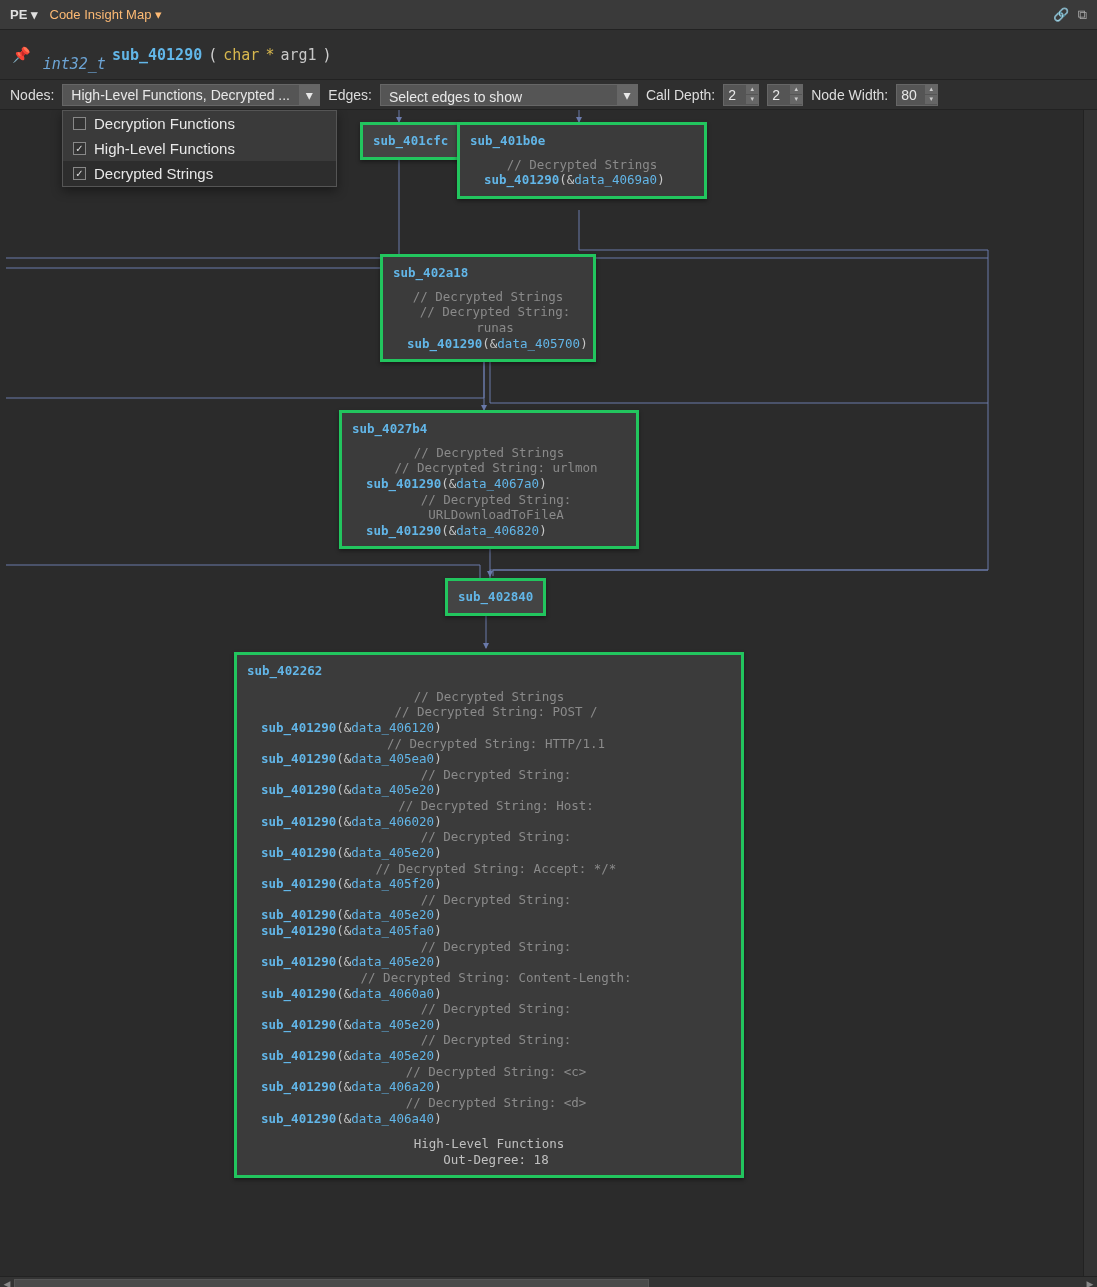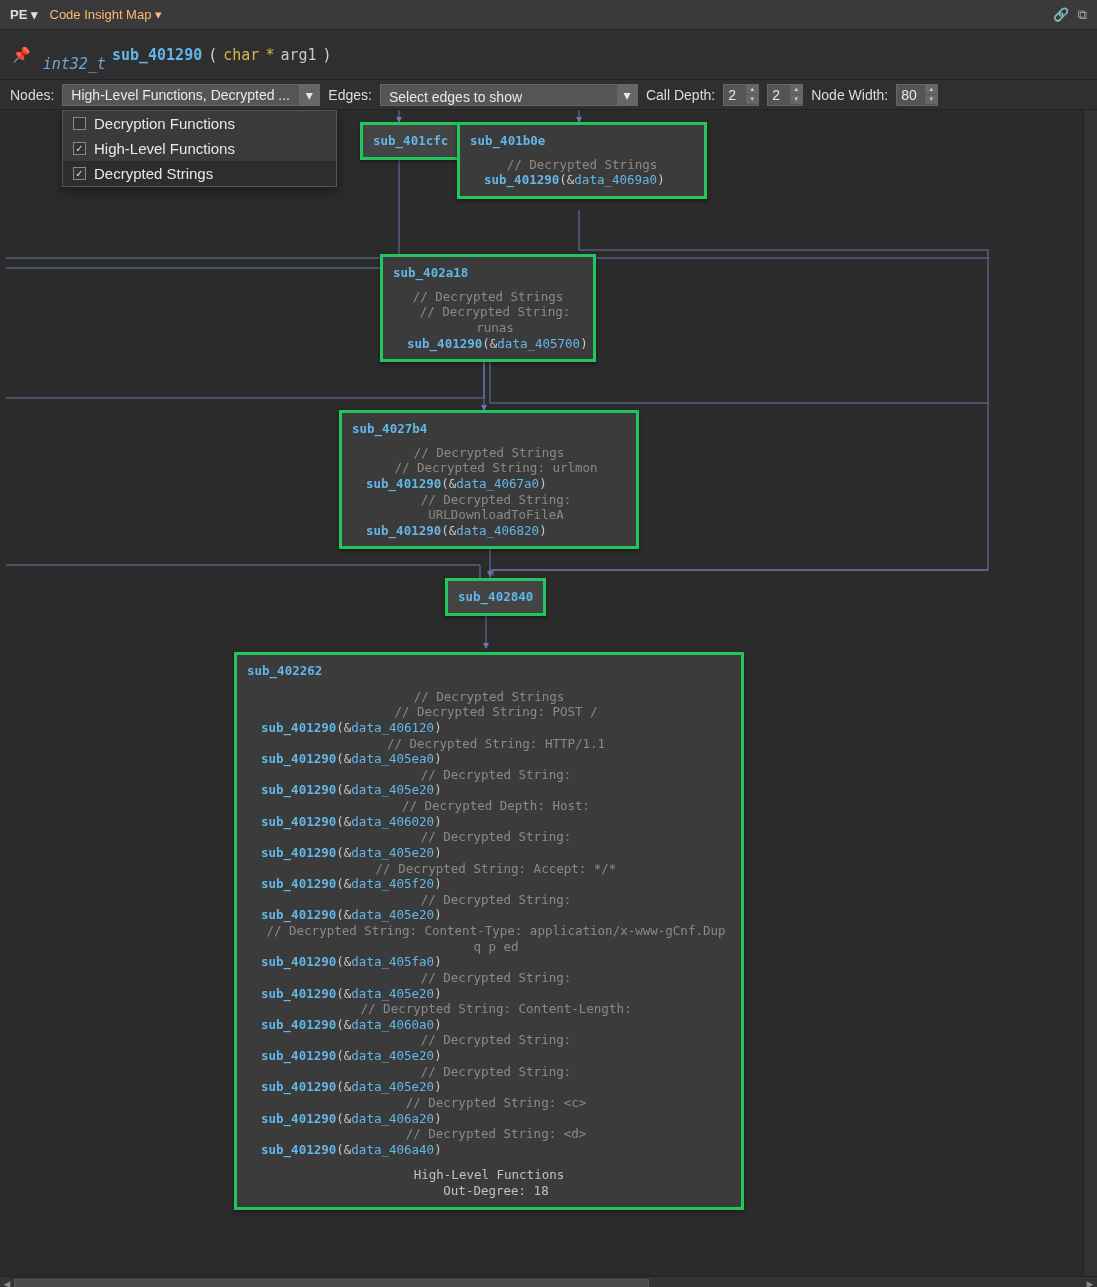--- a/index.html
+++ b/index.html
@@ -285,29 +285,28 @@
     <div class="node-title">sub_402262</div>
     <div style="height:10px"></div>
     <div class="cmt">// Decrypted Strings</div>
     <div id="n402262-lines" style="padding-left:14px">
         <div class="cmt">// Decrypted String: POST /</div>
         <div><span class="call-fn">sub_401290</span><span class="pr">(</span><span class="amp">&amp;</span><span class="call-data">data_406120</span><span class="pr">)</span></div>
         <div class="cmt">// Decrypted String:  HTTP/1.1</div>
         <div><span class="call-fn">sub_401290</span><span class="pr">(</span><span class="amp">&amp;</span><span class="call-data">data_405ea0</span><span class="pr">)</span></div>
         <div class="cmt">// Decrypted String:</div>
         <div><span class="call-fn">sub_401290</span><span class="pr">(</span><span class="amp">&amp;</span><span class="call-data">data_405e20</span><span class="pr">)</span></div>
-        <div class="cmt">// Decrypted Depth: Host:</div>
+        <div class="cmt">// Decrypted String: Host:</div>
         <div><span class="call-fn">sub_401290</span><span class="pr">(</span><span class="amp">&amp;</span><span class="call-data">data_406020</span><span class="pr">)</span></div>
         <div class="cmt">// Decrypted String:</div>
         <div><span class="call-fn">sub_401290</span><span class="pr">(</span><span class="amp">&amp;</span><span class="call-data">data_405e20</span><span class="pr">)</span></div>
         <div class="cmt">// Decrypted String: Accept: */*</div>
         <div><span class="call-fn">sub_401290</span><span class="pr">(</span><span class="amp">&amp;</span><span class="call-data">data_405f20</span><span class="pr">)</span></div>
         <div class="cmt">// Decrypted String:</div>
         <div><span class="call-fn">sub_401290</span><span class="pr">(</span><span class="amp">&amp;</span><span class="call-data">data_405e20</span><span class="pr">)</span></div>
-        <div class="cmt">// Decrypted String: Content-Type: application/x-www-gCnf.Dup q p ed</div>
         <div><span class="call-fn">sub_401290</span><span class="pr">(</span><span class="amp">&amp;</span><span class="call-data">data_405fa0</span><span class="pr">)</span></div>
         <div class="cmt">// Decrypted String:</div>
         <div><span class="call-fn">sub_401290</span><span class="pr">(</span><span class="amp">&amp;</span><span class="call-data">data_405e20</span><span class="pr">)</span></div>
         <div class="cmt">// Decrypted String: Content-Length:</div>
         <div><span class="call-fn">sub_401290</span><span class="pr">(</span><span class="amp">&amp;</span><span class="call-data">data_4060a0</span><span class="pr">)</span></div>
         <div class="cmt">// Decrypted String:</div>
         <div><span class="call-fn">sub_401290</span><span class="pr">(</span><span class="amp">&amp;</span><span class="call-data">data_405e20</span><span class="pr">)</span></div>
         <div class="cmt">// Decrypted String:</div>
         <div><span class="call-fn">sub_401290</span><span class="pr">(</span><span class="amp">&amp;</span><span class="call-data">data_405e20</span><span class="pr">)</span></div>
         <div class="cmt">// Decrypted String: &lt;c&gt;</div>

